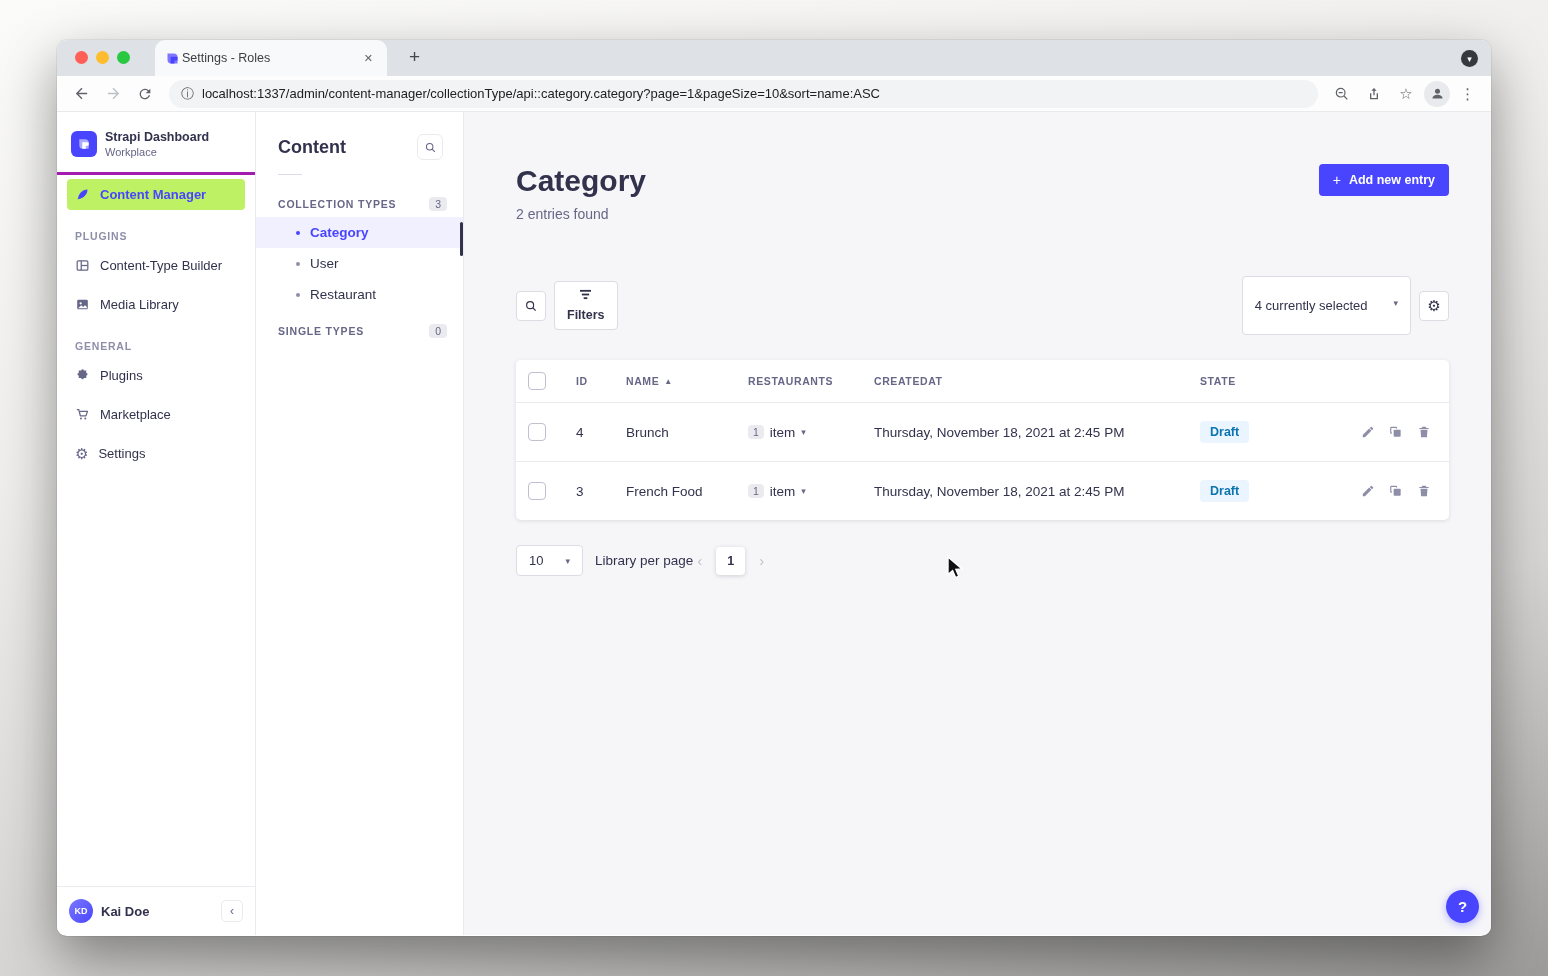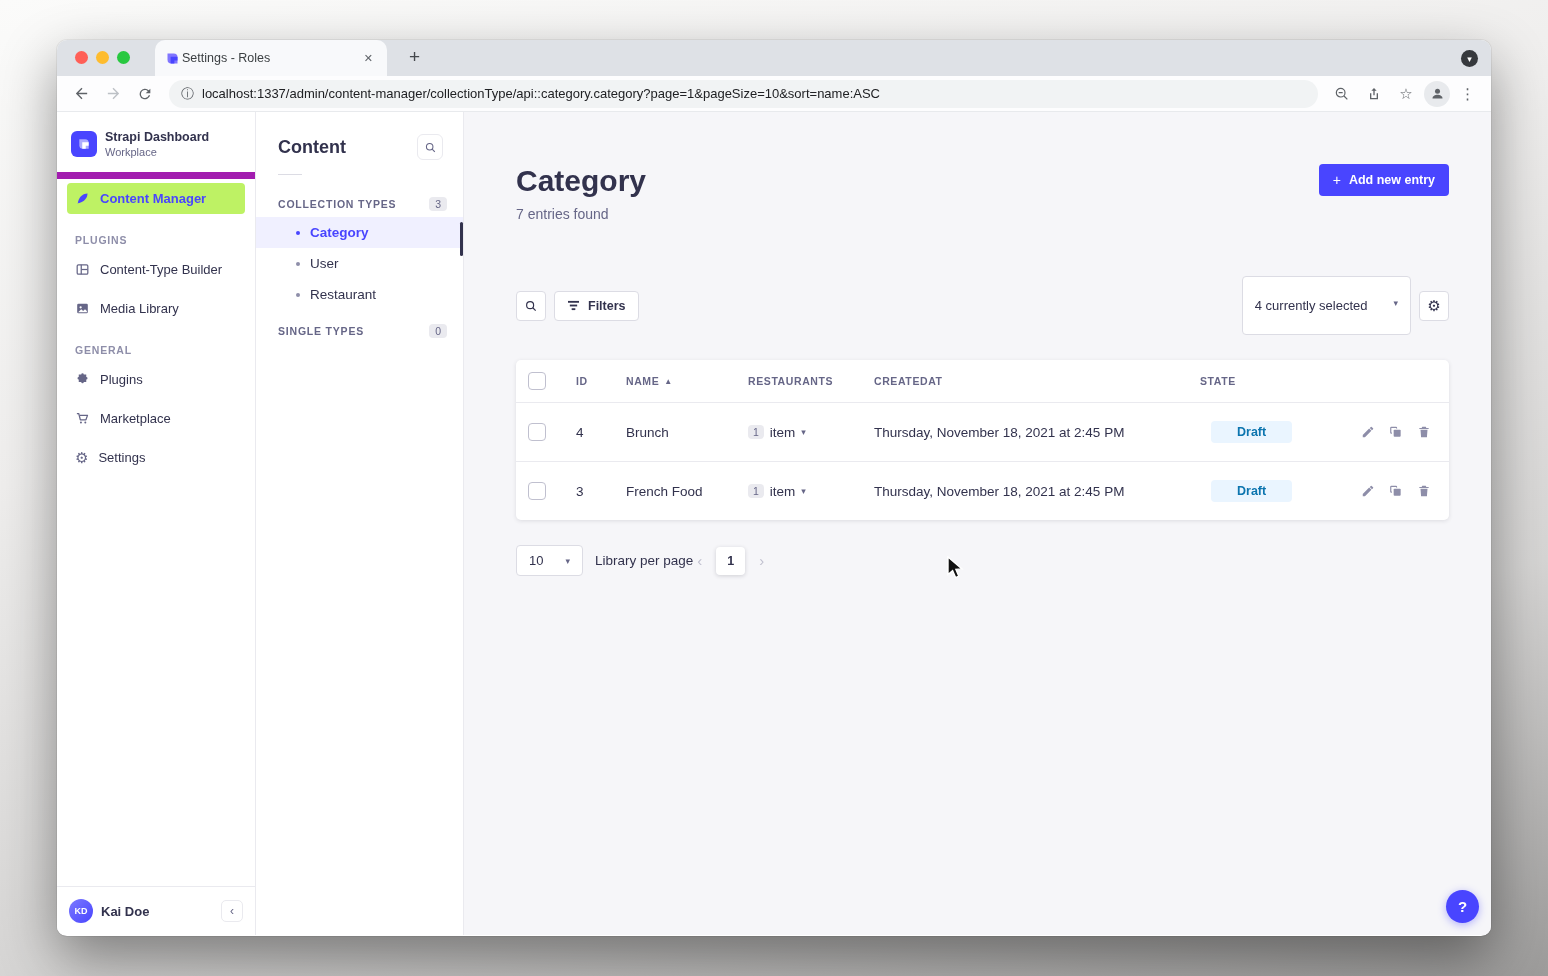--- a/index.html
+++ b/index.html
@@ -44,21 +44,21 @@
   .url-text { font-size:13px; color:#202124; white-space:nowrap; overflow:hidden; }
   .avatar-chrome { width:26px; height:26px; border-radius:50%; background:#e8eaed; display:flex; align-items:center; justify-content:center; }
   .dots { font-size:15px; color:#5f6368; padding:0 6px; letter-spacing:0; }
   .star { font-size:15px; color:#5f6368; }
   
   .app { display:flex; height:823px; background:#f6f6f9; }
   .sidebar {
     width:199px; background:#fff; border-right:1px solid #eaeaef;
     display:flex; flex-direction:column; font-size:13px; color:#32324d;
   }
-  .brand { display:flex; align-items:center; gap:8px; padding:18px 14px 14px 14px; border-bottom:7px solid #a21caf; }
+  .brand { display:flex; align-items:center; gap:8px; padding:18px 14px 14px 14px; border-bottom:3px solid #a21caf; }
   .brand-logo { width:26px; height:26px; border-radius:6px; background:#4945ff; display:flex; align-items:center; justify-content:center; flex:0 0 auto; }
   .brand-name { font-weight:bold; font-size:12.5px; color:#32324d; line-height:1.25; }
   .brand-sub { font-size:11px; color:#666687; }
   .side-item { display:flex; align-items:center; gap:10px; margin:4px 10px; padding:8px 8px; border-radius:4px; color:#32324d; }
   .side-item.active { background:#bef264; color:#4945ff; font-weight:bold; }
   .side-section { font-size:10.5px; font-weight:bold; letter-spacing:.8px; color:#8e8ea9; padding:16px 18px 4px 18px; }
   .side-spacer { flex:1; }
   .side-user { border-top:1px solid #eaeaef; display:flex; align-items:center; gap:8px; padding:12px 12px; }
   .kd-avatar { width:24px; height:24px; border-radius:50%; background:linear-gradient(135deg,#7b79ff,#4945ff); color:#fff; font-size:9px; font-weight:bold; display:flex; align-items:center; justify-content:center; }
   .user-name { font-size:13px; font-weight:bold; color:#32324d; flex:1; }
@@ -82,36 +82,36 @@
   .page-title { font-size:30px; font-weight:bold; color:#32324d; }
   .page-sub { font-size:14px; color:#666687; margin-top:8px; }
   .btn-primary {
     background:#4945ff; color:#fff; border:none; border-radius:4px; font-size:12.5px; font-weight:bold;
     padding:8px 14px; display:flex; align-items:center; gap:8px; font-family:"Liberation Sans",sans-serif;
   }
   .btn-primary .plus { font-size:14px; font-weight:normal; }
   .toolrow { display:flex; justify-content:space-between; align-items:center; margin-top:54px; }
   .toolrow-left { display:flex; gap:8px; align-items:center; }
   .icon-btn { width:30px; height:30px; border:1px solid #dcdce4; border-radius:4px; background:#fff; display:flex; align-items:center; justify-content:center; }
-  .btn-outline { display:flex; align-items:center; gap:8px; border:1px solid #dcdce4; border-radius:4px; background:#fff; padding:7px 12px; font-size:12.5px; font-weight:bold; color:#32324d; font-family:"Liberation Sans",sans-serif; }
+  .btn-outline { display:flex; align-items:center; gap:8px; border:1px solid #dcdce4; border-radius:4px; background:#fff; padding:7px 12px; font-size:12.5px; font-weight:bold; color:#32324d; font-family:"Liberation Sans",sans-serif;flex-direction:column; }
   .toolrow-right { display:flex; gap:8px; align-items:center; }
   .select-box { display:flex; align-items:flex-start; gap:26px; border:1px solid #dcdce4; border-radius:4px; background:#fff; padding:21px 12px; font-size:13px; color:#32324d; }
   .chev { font-size:9px; color:#666687; }
   .gear-btn { width:30px; height:30px; border:1px solid #dcdce4; border-radius:4px; background:#fff; display:flex; align-items:center; justify-content:center; font-size:15px; color:#32324d; }
   .table-card { margin-top:25px; background:#fff; border-radius:5px; box-shadow:0 1px 4px rgba(33,33,52,.12); overflow:hidden; }
   .trow { display:grid; grid-template-columns:48px 50px 122px 126px 326px 1fr 104px; align-items:center; padding:0 4px 0 12px; }
   .trow.head { height:42px; }
   .trow.body { height:59px; border-top:1px solid #eaeaef; }
   .th { font-size:10.5px; font-weight:bold; letter-spacing:.6px; color:#666687; display:flex; align-items:center; gap:5px; }
   .sort-arrow { font-size:8px; color:#666687; }
   .td { font-size:13.5px; color:#32324d; }
   .cb { width:18px; height:18px; border:1px solid #c0c0cf; border-radius:4px; background:#fff; }
   .rel-cell { display:flex; align-items:center; gap:6px; }
   .num-badge { background:#eaeaef; color:#666687; font-size:10.5px; border-radius:4px; padding:1px 5px; }
-  .state-badge { display:inline-block; background:#eaf5ff; color:#0c75af; font-size:12.5px; font-weight:bold; border-radius:4px; padding:4px 26px;margin-left:11px; }
+  .state-badge { display:inline-block; background:#eaf5ff; color:#0c75af; font-size:12.5px; font-weight:bold; border-radius:4px; padding:4px 10px; }
   .row-actions { display:flex; gap:14px; justify-content:flex-end; padding-right:14px; }
   .pagerow { display:flex; align-items:center; margin-top:25px; }
   .pagerow-left { display:flex; align-items:center; gap:12px; }
   .psize { display:flex; align-items:center; gap:22px; border:1px solid #dcdce4; border-radius:4px; background:#fff; padding:7px 12px; font-size:13px; color:#32324d; }
   .ppage-label { font-size:13.5px; color:#32324d; }
   .pagerow-right { display:flex; align-items:center; gap:10px; }
   .pg-chev { font-size:15px; color:#c0c0cf; padding:0 4px; }
   .pg-num { background:#fff; border-radius:4px; box-shadow:0 1px 4px rgba(33,33,52,.18); font-size:12.5px; font-weight:bold; color:#32324d; padding:7px 11px; }
   .help-fab { position:absolute; right:12px; bottom:12px; width:33px; height:33px; border-radius:50%; background:#4945ff; color:#fff; font-size:15px; font-weight:bold; display:flex; align-items:center; justify-content:center; box-shadow:0 2px 8px rgba(73,69,255,.4); }
   .cursor { position:absolute; left:946px; top:556px; z-index:99; pointer-events:none; }
@@ -299,21 +299,21 @@
         <span class="subnav-section-label">SINGLE TYPES</span>
         <span class="count-badge">0</span>
       </div>
       <div class="subnav-scrollthumb"></div>
     </nav>
 
     <main class="main">
       <div class="page-head">
         <div>
           <div class="page-title">Category</div>
-          <div class="page-sub">7 entries found</div>
+          <div class="page-sub">2 entries found</div>
         </div>
         <button class="btn-primary">
           <span class="plus">+</span>
           <span>Add new entry</span>
         </button>
       </div>
 
       <div class="toolrow">
         <div class="toolrow-left">
           <span class="icon-btn">

